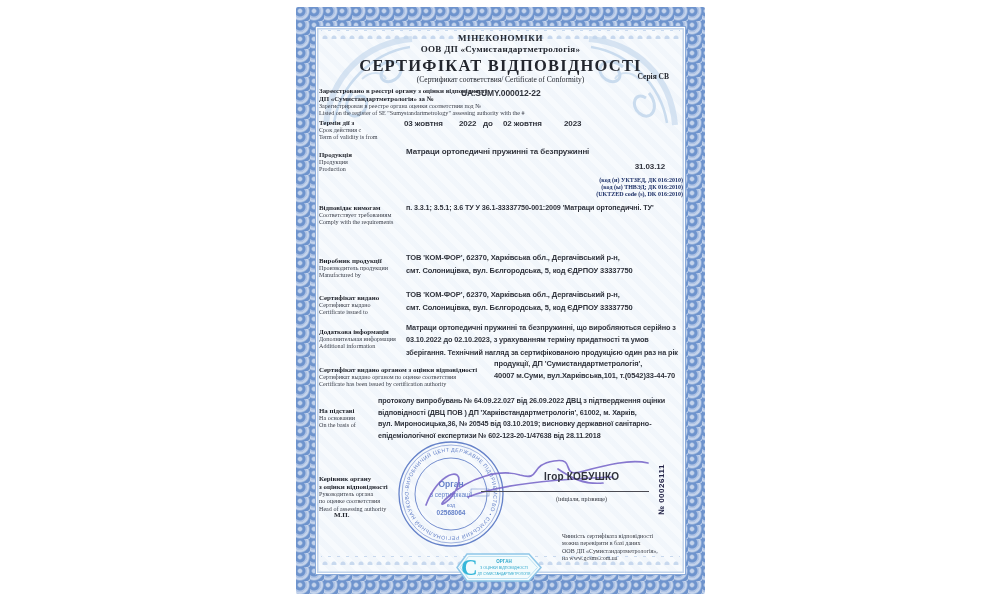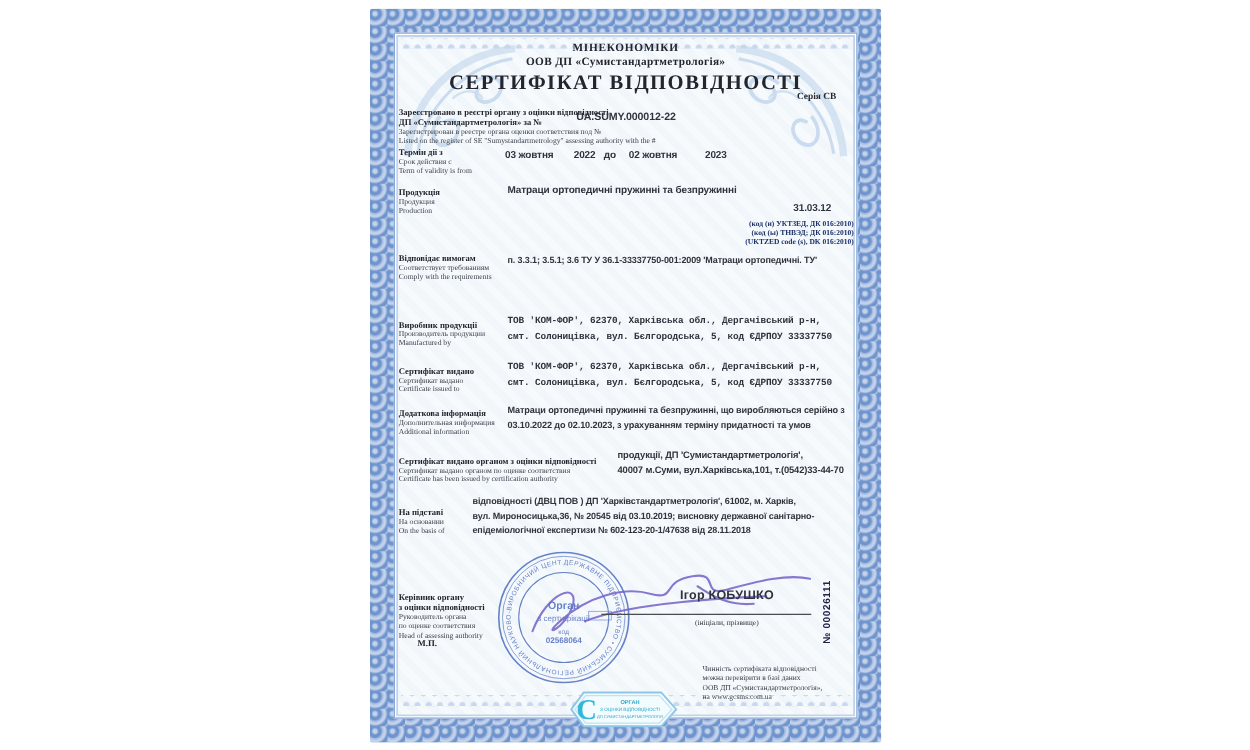--- a/index.html
+++ b/index.html
@@ -45,21 +45,21 @@
   .value{position:absolute;font-family:"Liberation Sans",sans-serif;font-weight:bold;
          color:#30333c;font-size:7.5px;letter-spacing:-.1px;white-space:nowrap;}
   .v-line{display:block;}
 
   .regnum{left:145px;top:61px;font-size:8.5px;}
   .dates span{position:absolute;top:0;padding-left:15px;}
   .codes{position:absolute;right:2px;top:150px;text-align:right;
          font-weight:bold;font-size:6px;line-height:6.8px;color:#1c2f66;}
   .prodcode{right:20px;top:135px;font-size:8px;}
 
-  .lh13 .v-line{line-height:13px;font-family:Liberation Mono, monospace;}
+  .lh13 .v-line{line-height:13px;}
   .lh12 .v-line{line-height:12.4px;}
   .lh11 .v-line{line-height:11.5px;}
 
   
   .sign-line{position:absolute;left:165px;top:464px;width:168px;height:1px;background:#4a4a52;}
   .signer{left:228px;top:444px;font-size:10px;letter-spacing:.2px;}
   .signer-hint{position:absolute;left:240px;top:469px;font-size:6px;color:#2e313a;}
   .mp{position:absolute;left:18px;top:484px;font-size:7px;font-weight:bold;}
   .serial{position:absolute;left:341px;top:488px;width:50px;
           transform:rotate(-90deg);transform-origin:left top;
@@ -99,20 +99,21 @@
           <path d="M30,58 c-12,14 -2,30 10,20 c9,-8 4,-22 -7,-15" stroke-width="3"></path>
           <path d="M40,44 c8,-8 20,-8 24,0" stroke-width="2" opacity=".8"></path>
         </g>
       </svg>
 
       <div class="content">
 
         <div class="c-line h-min">МІНЕКОНОМІКИ</div>
         <div class="c-line h-title">СЕРТИФІКАТ ВІДПОВІДНОСТІ</div>
         <div class="c-line h-body">ООВ ДП «Сумистандартметрологія»</div>
+        <div class="c-line h-sub">(Сертификат соответствия/ Certificate of Conformity)</div>
         <div class="seriya">Серія СВ</div>
 
         <div class="label" style="top:60px;width:250px;">
           <div class="l-uk">Зареєстровано в реєстрі органу з оцінки відповідності</div>
           <div class="l-uk">ДП «Сумистандартметрологія» за №</div>
           <div class="l-sub">Зарегистрирован в реестре органа оценки соответствия под №</div>
           <div class="l-sub">Listed on the register of SE "Sumystandartmetrology" assessing authority with the #</div>
         </div>
         <div class="value regnum">UA.SUMY.000012-22</div>
 
@@ -170,38 +171,40 @@
         </div>
 
         <div class="label" style="top:301px;">
           <div class="l-uk">Додаткова інформація</div>
           <div class="l-sub">Дополнительная информация</div>
           <div class="l-sub">Additional information</div>
         </div>
         <div class="value lh12" style="left:90px;top:295px;font-size:7.3px;">
           <span class="v-line">Матраци ортопедичні пружинні та безпружинні, що виробляються серійно з</span>
           <span class="v-line">03.10.2022 до 02.10.2023, з урахуванням терміну придатності та умов</span>
+          <span class="v-line">зберігання. Технічний нагляд за сертифікованою продукцією один раз на рік</span>
         </div>
 
         <div class="label" style="top:339px;">
           <div class="l-uk">Сертифікат видано органом з оцінки відповідності</div>
           <div class="l-sub">Сертификат выдано органом по оценке соответствия</div>
           <div class="l-sub">Certificate has been issued by certification authority</div>
         </div>
         <div class="value lh12" style="left:178px;top:331px;">
           <span class="v-line">продукції, ДП 'Сумистандартметрологія',</span>
           <span class="v-line">40007 м.Суми, вул.Харківська,101, т.(0542)33-44-70</span>
         </div>
 
         <div class="label" style="top:380px;">
           <div class="l-uk">На підставі</div>
           <div class="l-sub">На основании</div>
           <div class="l-sub">On the basis of</div>
         </div>
         <div class="value lh11" style="left:62px;top:368px;font-size:7.2px;">
+          <span class="v-line">протоколу випробувань № 64.09.22.027 від 26.09.2022 ДВЦ з підтвердження оцінки</span>
           <span class="v-line">відповідності (ДВЦ ПОВ ) ДП 'Харківстандартметрологія', 61002, м. Харків,</span>
           <span class="v-line">вул. Мироносицька,36, № 20545 від 03.10.2019; висновку державної санітарно-</span>
           <span class="v-line">епідеміологічної експертизи № 602-123-20-1/47638 від 28.11.2018</span>
         </div>
 
         <div class="label" style="top:448px;">
           <div class="l-uk">Керівник органу</div>
           <div class="l-uk">з оцінки відповідності</div>
           <div class="l-sub">Руководитель органа</div>
           <div class="l-sub">по оценке соответствия</div>

